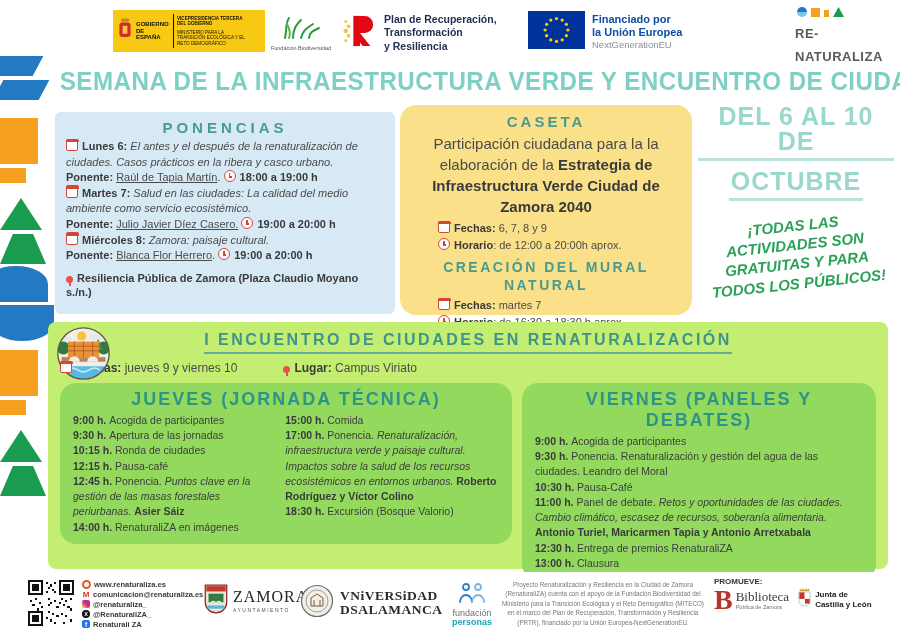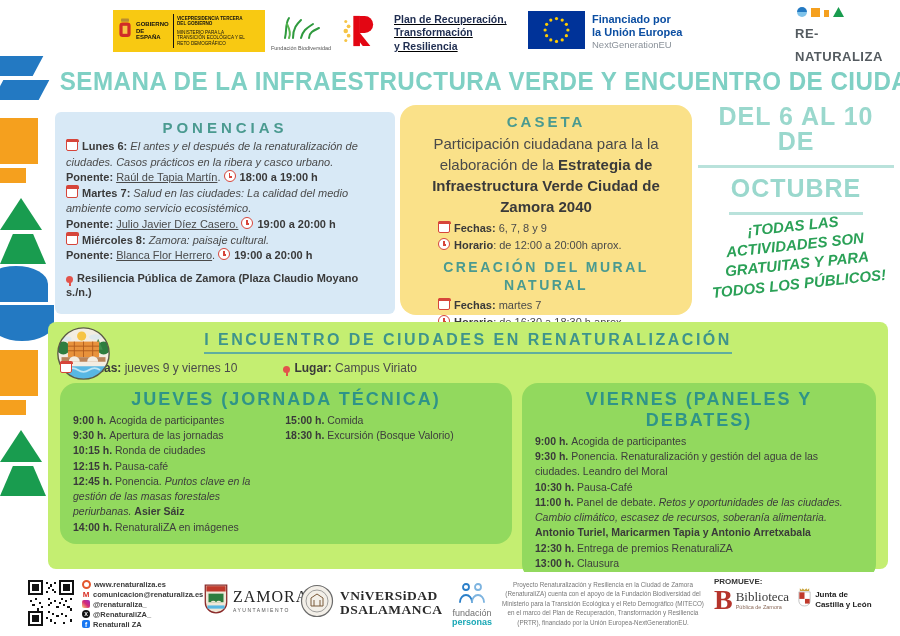--- a/index.html
+++ b/index.html
@@ -27,21 +27,21 @@
 
   
   .hlogo{position:absolute;display:flex;align-items:center;}
   .gob{left:113px;top:10px;width:152px;height:42px;background:#f8c912;padding:2px 4px;box-sizing:border-box;gap:3px;}
   .gob .gname{font-size:6px;font-weight:bold;color:#111;line-height:1.15;width:34px;}
   .gob .gsep{width:1px;height:34px;background:#111;}
   .gob .gdept{font-size:5px;color:#111;line-height:1.25;width:74px;transform:scale(.92);transform-origin:left center;}
   .gob .gdept .d1{font-weight:bold;margin-bottom:2px;}
   .bio{left:268px;top:8px;width:66px;height:48px;flex-direction:column;justify-content:center;background:#fff;}
   .bio .blabel{font-size:5.5px;color:#555;margin-top:1px;white-space:nowrap;}
-  .plan{left:342px;top:11px;gap:18px;text-decoration:underline;}
+  .plan{left:342px;top:11px;gap:8px;}
   .plan .ptext{font-size:10.5px;font-weight:bold;color:#1f2d50;line-height:1.25;}
   .eu{left:528px;top:11px;gap:7px;}
   .eu .etext{line-height:1.15;}
   .eu .e1,.eu .e2{font-size:11px;font-weight:bold;color:#0b4ea2;}
   .eu .e3{font-size:9.5px;color:#8a9199;margin-top:1px;}
   .renat{left:795px;top:7px;width:100px;flex-direction:column;align-items:flex-start;}
   .renat .ricons{display:flex;gap:4px;align-items:flex-end;margin-left:2px;}
   .renat .r-circ{width:10px;height:10px;border-radius:50%;background:linear-gradient(#2379c2 55%,#7fc3ea 55%);}
   .renat .r-sq{width:9px;height:9px;background:#f5a01e;}
   .renat .r-sq2{width:5px;height:7px;background:#f5a01e;}
@@ -59,21 +59,21 @@
   .pline{font-size:11px;color:#4a4a4a;line-height:1.42;}
   .ploc{font-size:11px;color:#3a3a3a;margin-top:7px;line-height:1.3;}
 
   .box-caseta{left:400px;top:105px;width:292px;height:210px;background:#fae189;border-radius:16px;padding:8px 12px;text-align:center;}
   .cintro{font-size:15px;color:#4a4a4a;line-height:1.4;margin-bottom:3px;}
   .cline{font-size:11px;color:#4a4a4a;line-height:1.55;text-align:left;padding-left:26px;}
   .mural-h{font-size:14px;letter-spacing:2.5px;margin-top:5px;line-height:1.25;}
   .mlugar{font-size:11px;color:#4a4a4a;margin-top:2px;}
 
   .dates{left:698px;top:104px;width:196px;text-align:center;color:#9ad8cd;font-weight:800;}
-  .dates .dline{font-size:25px;line-height:1.0;display:inline-block;border-bottom:3px solid #b9e2db;padding:0 2px 11px;margin-bottom:8px;letter-spacing:1px;}
+  .dates .dline{font-size:25px;line-height:1.0;display:inline-block;border-bottom:3px solid #b9e2db;padding:0 2px 4px;margin-bottom:8px;letter-spacing:1px;}
   .free-note{left:704px;top:216px;width:184px;text-align:center;font-size:15px;font-weight:800;color:#2ba157;
     transform:rotate(-6deg);line-height:1.28;font-style:italic;}
 
   
   .box-enc{left:48px;top:322px;width:840px;height:247px;background:#c4ee71;border-radius:8px;padding:9px 12px 8px;}
   .enc-title{text-align:center;font-size:16px;font-weight:800;color:#3e948c;letter-spacing:2.5px;}
   .enc-title span{display:inline-block;border-bottom:2px solid #5fae9f;padding-bottom:3px;}
   .enc-meta{display:flex;justify-content:flex-start;gap:46px;margin-top:7px;font-size:12px;color:#4a4a4a;}
   .enc-icon{position:absolute;left:8px;top:4px;width:55px;height:55px;}
   .enc-inner-row{display:flex;gap:10px;margin-top:8px;align-items:flex-start;}
@@ -318,20 +318,21 @@
           <div class="jcol1">
             <div class="sched"><span class="sg-b">9:00 h. </span><span class="sg-n">Acogida de participantes</span></div>
             <div class="sched"><span class="sg-b">9:30 h. </span><span class="sg-n">Apertura de las jornadas</span></div>
             <div class="sched"><span class="sg-b">10:15 h. </span><span class="sg-n">Ronda de ciudades</span></div>
             <div class="sched"><span class="sg-b">12:15 h. </span><span class="sg-n">Pausa-café</span></div>
             <div class="sched"><span class="sg-b">12:45 h. </span><span class="sg-n">Ponencia. </span><span class="sg-i">Puntos clave en la gestión de las masas forestales periurbanas. </span><span class="sg-b">Asier Sáiz</span></div>
             <div class="sched"><span class="sg-b">14:00 h. </span><span class="sg-n">RenaturaliZA en imágenes</span></div>
           </div>
           <div class="jcol2">
             <div class="sched"><span class="sg-b">15:00 h. </span><span class="sg-n">Comida</span></div>
+            <div class="sched"><span class="sg-b">17:00 h. </span><span class="sg-n">Ponencia. </span><span class="sg-i">Renaturalización, infraestructura verde y paisaje cultural. Impactos sobre la salud de los recursos ecosistémicos en entornos urbanos. </span><span class="sg-b">Roberto Rodríguez y Víctor Colino</span></div>
             <div class="sched"><span class="sg-b">18:30 h. </span><span class="sg-n">Excursión (Bosque Valorio)</span></div>
           </div>
         </div>
       </div>
       <div class="inner inner-viernes">
         <div class="inner-h">VIERNES (PANELES Y DEBATES)</div>
         <div class="sched"><span class="sg-b">9:00 h. </span><span class="sg-n">Acogida de participantes</span></div>
         <div class="sched"><span class="sg-b">9:30 h. </span><span class="sg-n">Ponencia. Renaturalización y gestión del agua de las ciudades. Leandro del Moral</span></div>
         <div class="sched"><span class="sg-b">10:30 h. </span><span class="sg-n">Pausa-Café</span></div>
         <div class="sched"><span class="sg-b">11:00 h. </span><span class="sg-n">Panel de debate. </span><span class="sg-i">Retos y oportunidades de las ciudades. Cambio climático, escasez de recursos, soberanía alimentaria. </span><span class="sg-b">Antonio Turiel, Maricarmen Tapia y Antonio Arretxabala</span></div>

